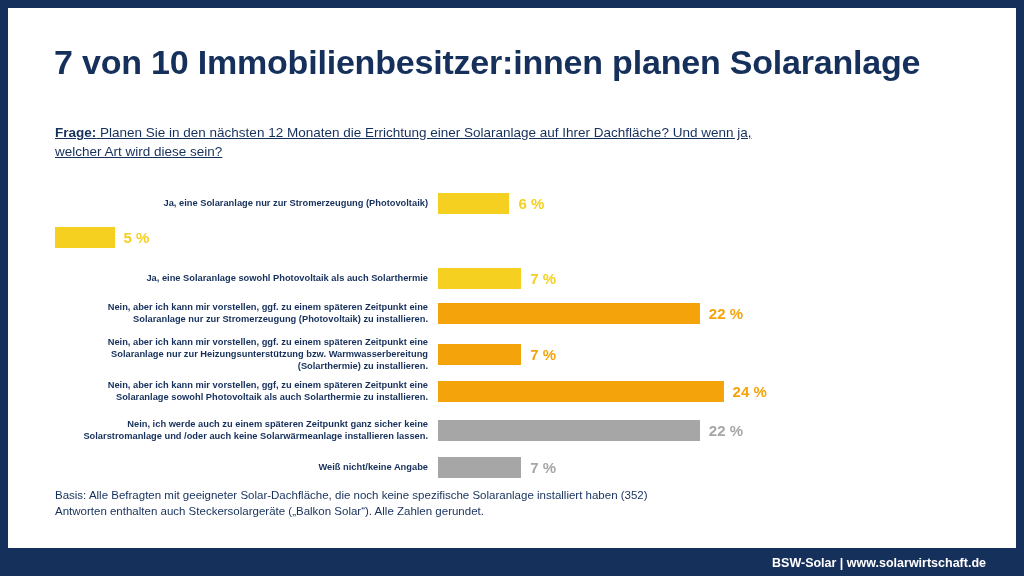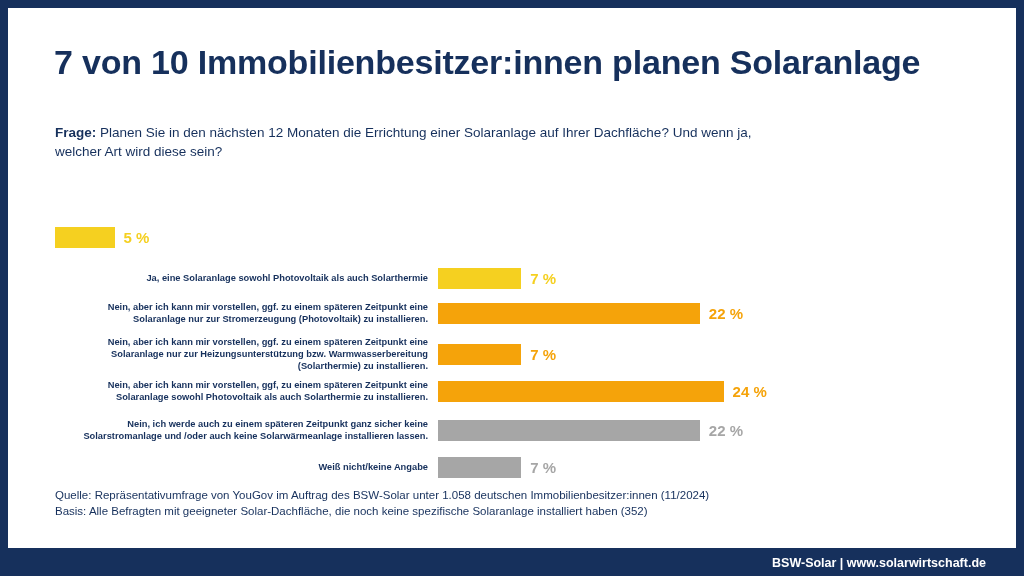--- a/index.html
+++ b/index.html
@@ -39,20 +39,21 @@
     white-space: nowrap;
   }
   .question {
     position: absolute;
     left: 47px;
     top: 115px;
     width: 720px;
     font-size: 13.5px;
     line-height: 19px;
     color: #16305c;
+    text-decoration: underline;
   }
   .question b {
     font-weight: bold;
   }
   .chart {
     position: absolute;
     left: 47px;
     top: 178px;
     width: 900px;
     height: 290px;
@@ -125,20 +126,27 @@
 <div class="slide">
   <div class="canvas">
 
     <div class="title">7 von 10 Immobilienbesitzer:innen planen Solaranlage</div>
 
     <div class="question">
       <b>Frage:</b><span> Planen Sie in den nächsten 12 Monaten die Errichtung einer Solaranlage auf Ihrer Dachfläche? Und wenn ja, welcher Art wird diese sein?</span>
     </div>
 
     <div class="chart">
+        <div class="row" style="top: 0px;">
+          <div class="cat-label">Ja, eine Solaranlage nur zur Stromerzeugung (Photovoltaik)</div>
+          <div class="bar-area">
+            <div class="bar" style="width: 71.4px; background: rgb(245, 208, 32);"></div>
+            <div class="val" style="color: rgb(245, 208, 32);">6 %</div>
+          </div>
+        </div>
         <div class="row" style="top: 34px;">
           <div class="bar-area">
             <div class="bar" style="width: 59.5px; background: rgb(245, 208, 32);"></div>
             <div class="val" style="color: rgb(245, 208, 32);">5 %</div>
           </div>
         </div>
         <div class="row" style="top: 75px;">
           <div class="cat-label">Ja, eine Solaranlage sowohl Photovoltaik als auch Solarthermie</div>
           <div class="bar-area">
             <div class="bar" style="width: 83.3px; background: rgb(245, 208, 32);"></div>
@@ -176,21 +184,21 @@
         <div class="row" style="top: 264px;">
           <div class="cat-label">Weiß nicht/keine Angabe</div>
           <div class="bar-area">
             <div class="bar" style="width: 83.3px; background: rgb(166, 166, 166);"></div>
             <div class="val" style="color: rgb(166, 166, 166);">7 %</div>
           </div>
         </div>
       </div>
 
     <div class="footnote">
-      <div>Quelle: Repräsentativumfrage von YouGov im Auftrag des BSW-Solar unter 1.058 deutschen Immobilienbesitzer:innen (11/2024)</div>
       <div>Basis: Alle Befragten mit geeigneter Solar-Dachfläche, die noch keine spezifische Solaranlage installiert haben (352)</div>
+      <div>Antworten enthalten auch Steckersolargeräte („Balkon Solar“). Alle Zahlen gerundet.</div>
     </div>
 
   </div>
 
   <div class="footer-bar"></div>
   <div class="footer-text">BSW-Solar | www.solarwirtschaft.de</div>
 </div>
 
 </body></html>

